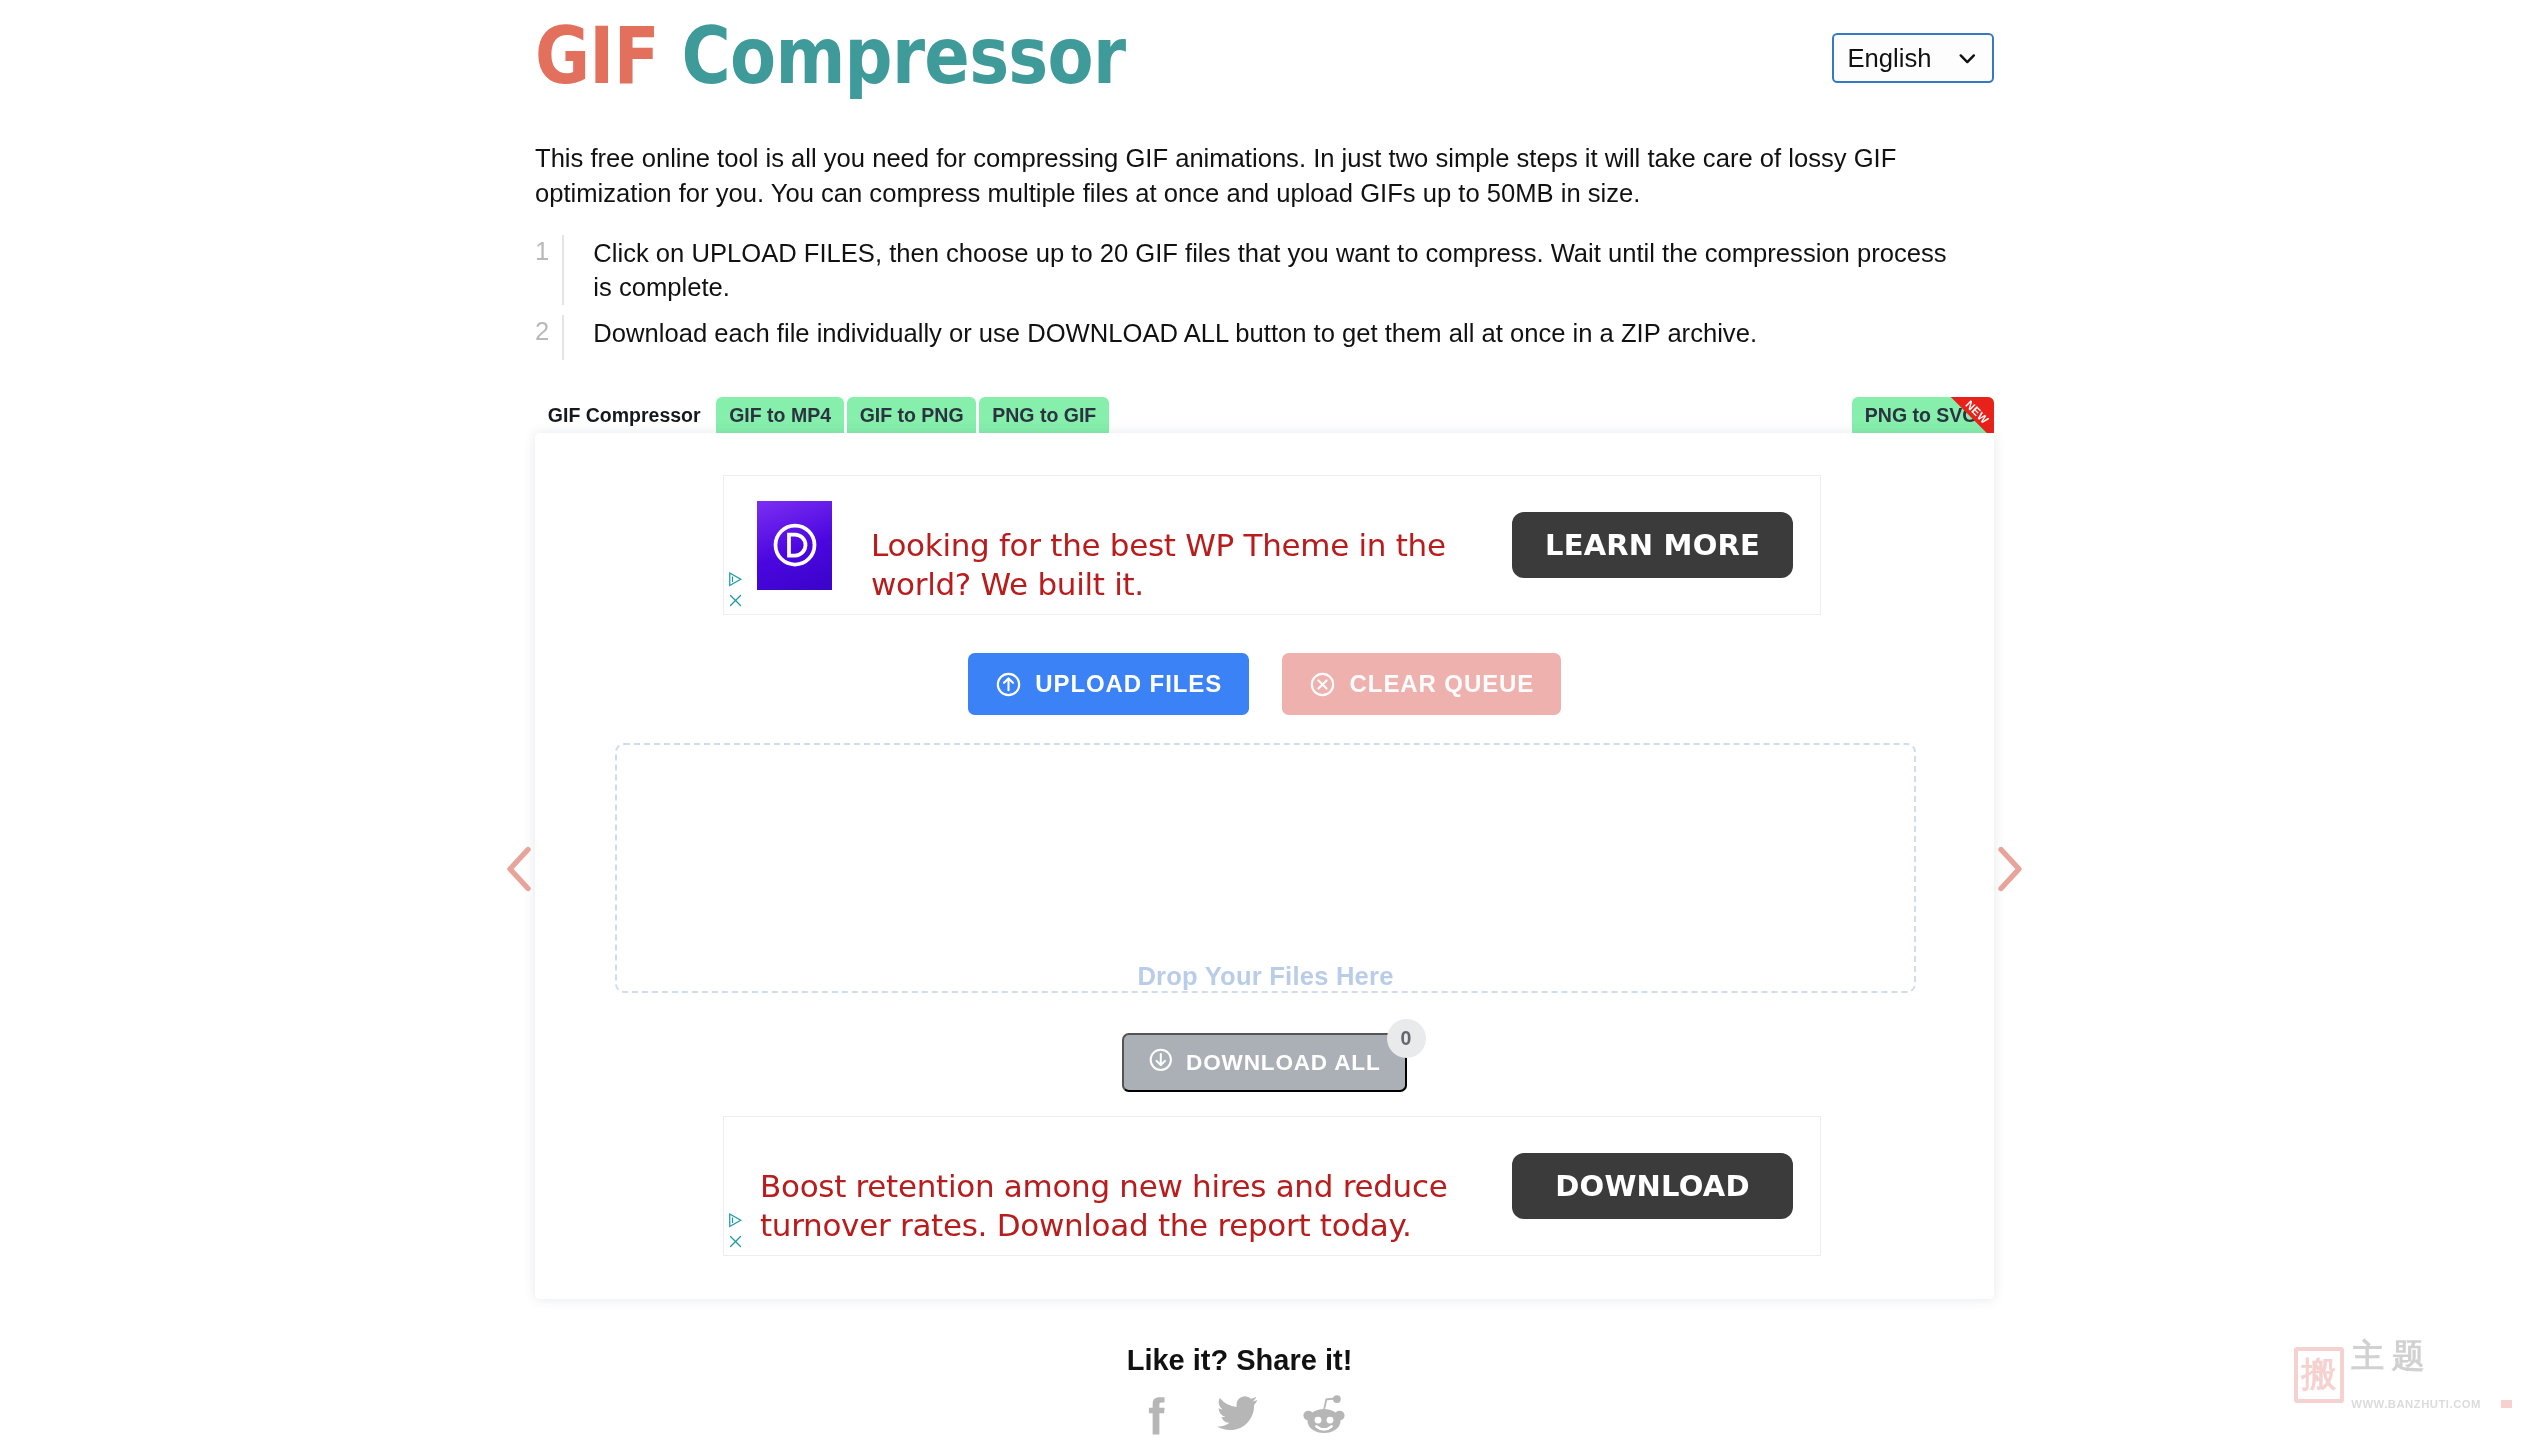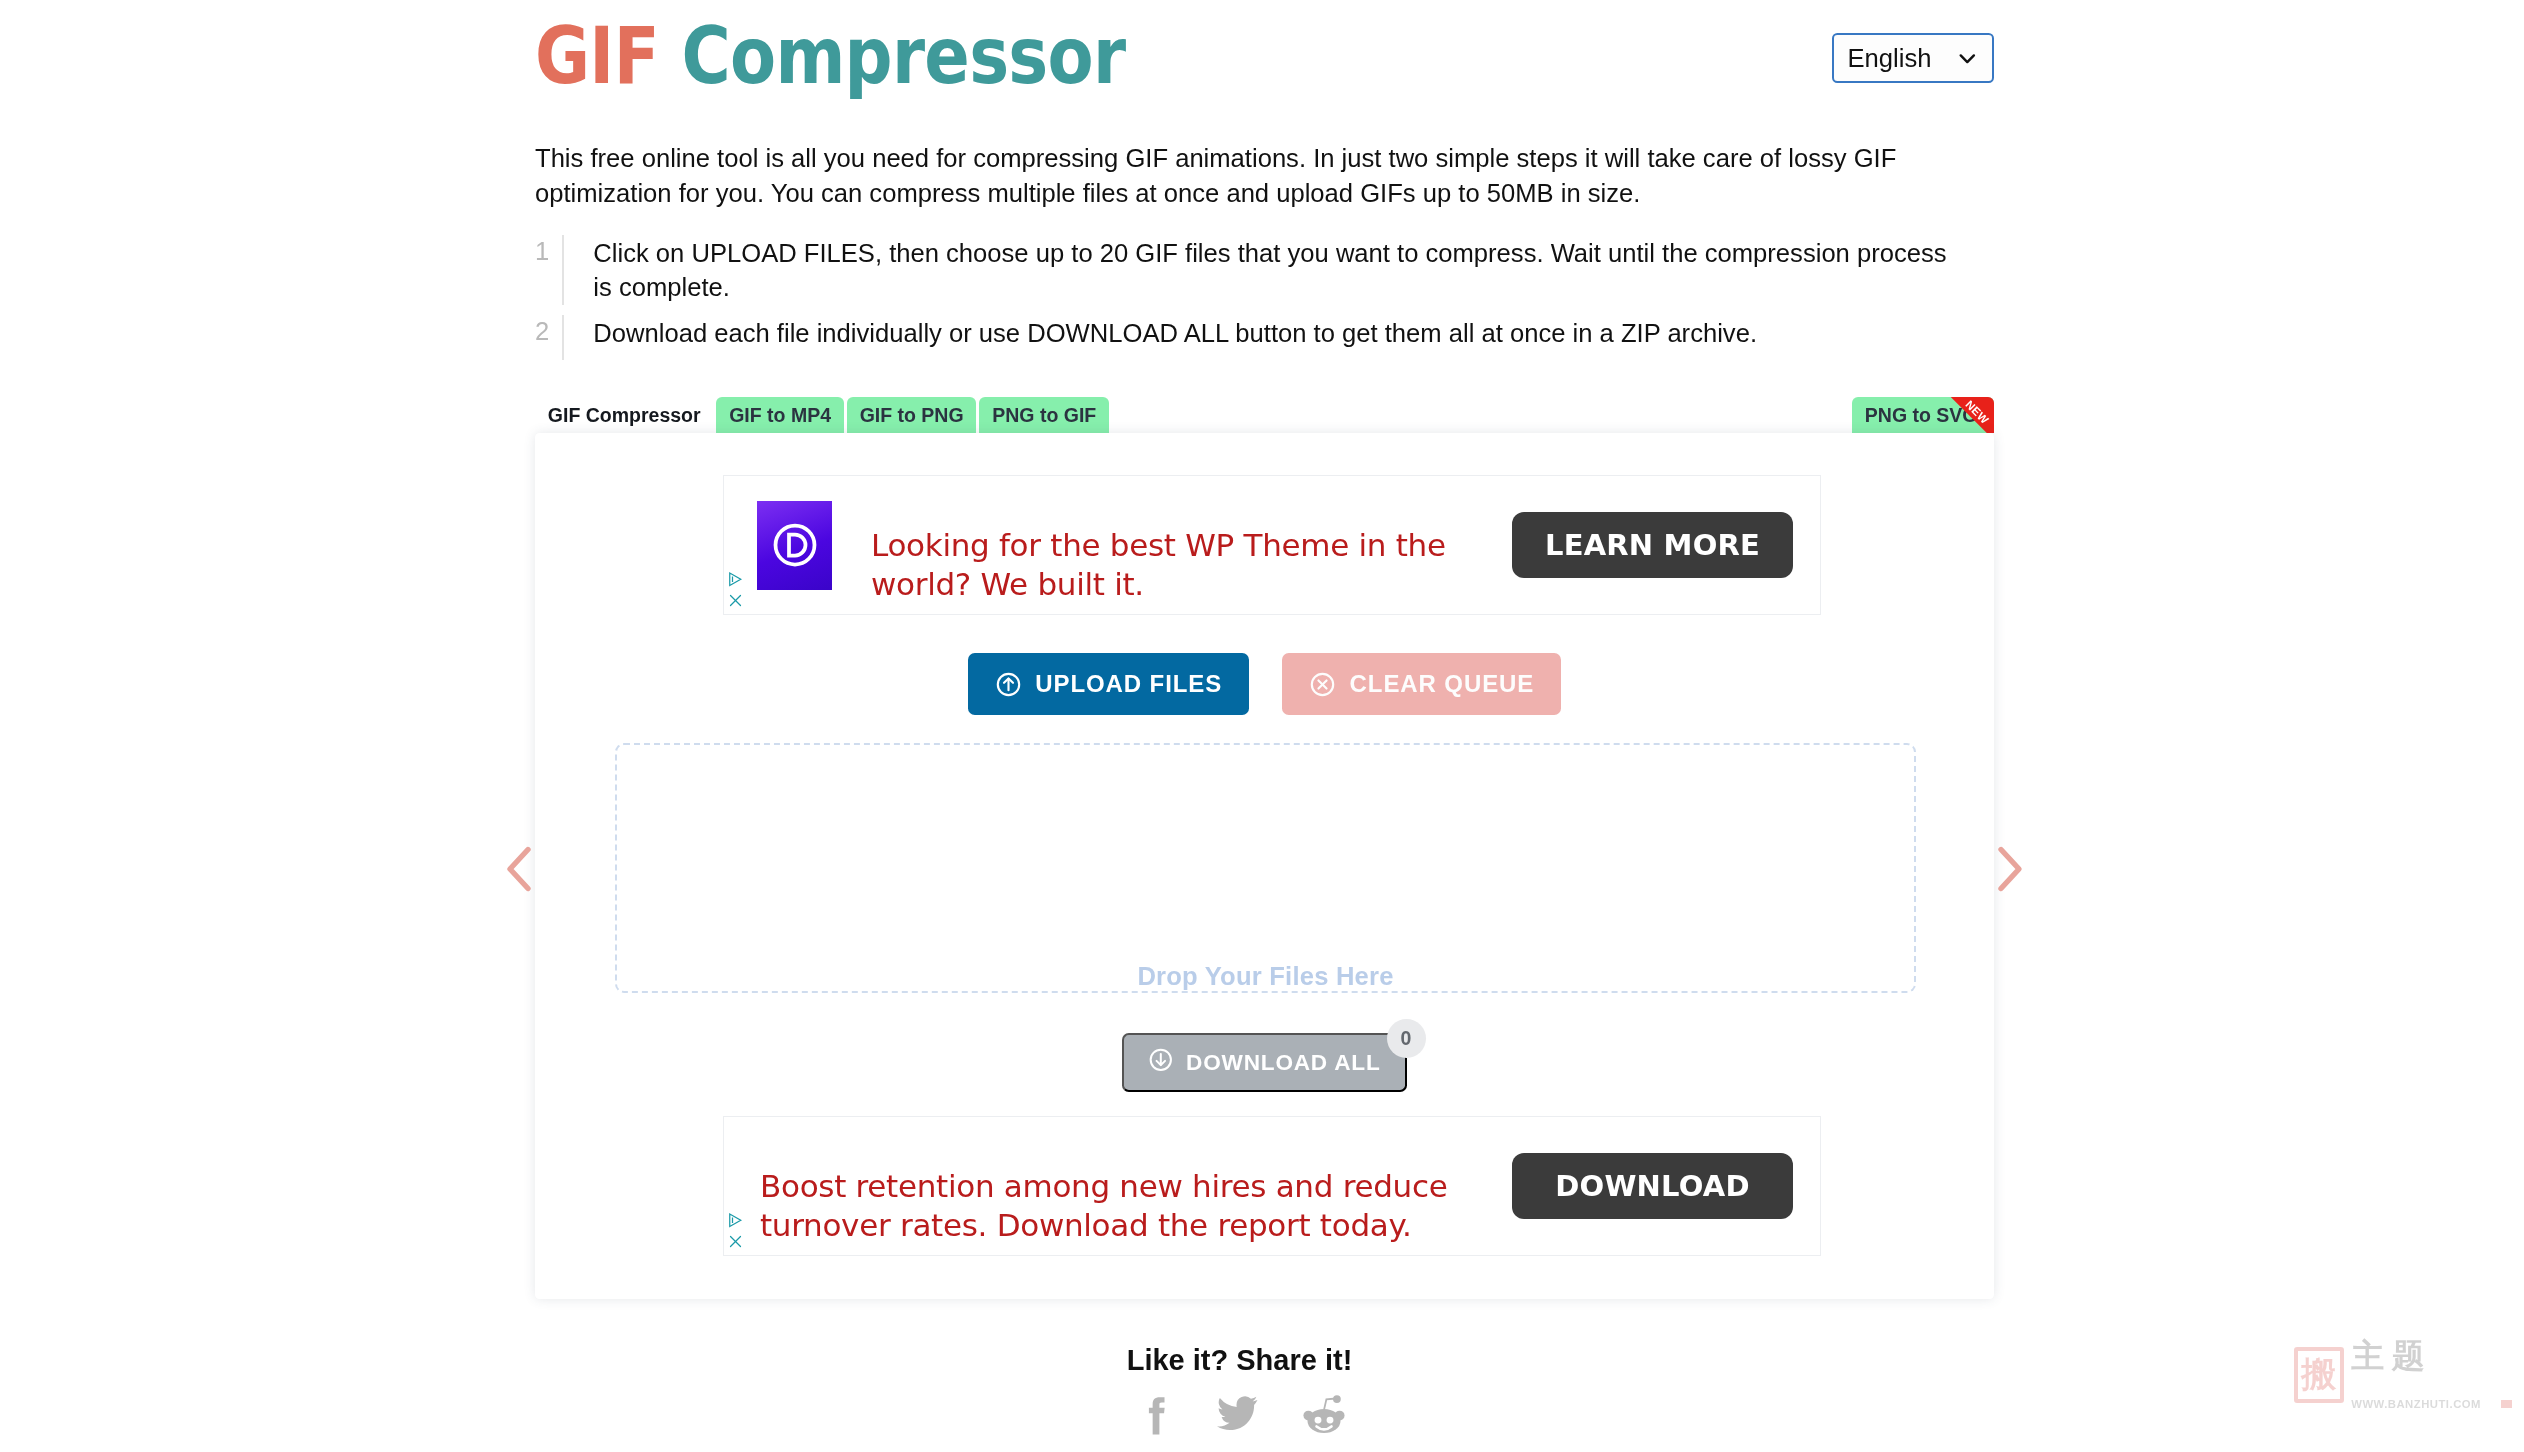--- a/index.html
+++ b/index.html
@@ -267,21 +267,21 @@
     gap: 13.5px;
     padding: 0 27px;
     font-size: 24px;
     font-weight: 700;
     letter-spacing: 0.9px;
     color: #ffffff;
     cursor: pointer;
     border: none;
     font-family: "Liberation Sans", sans-serif;
   }
-  .btn-upload { background: #0369a1; }
+  .btn-upload { background: #3b82f6; }
   .btn-clear  { background: #efb1ae; color: #fdfdfd; }
   .btn svg { display: block; flex: none; }
 
   
   .dropzone {
     position: absolute;
     left: 80px;
     top: 310px;
     width: 1301px;
     height: 250px;

